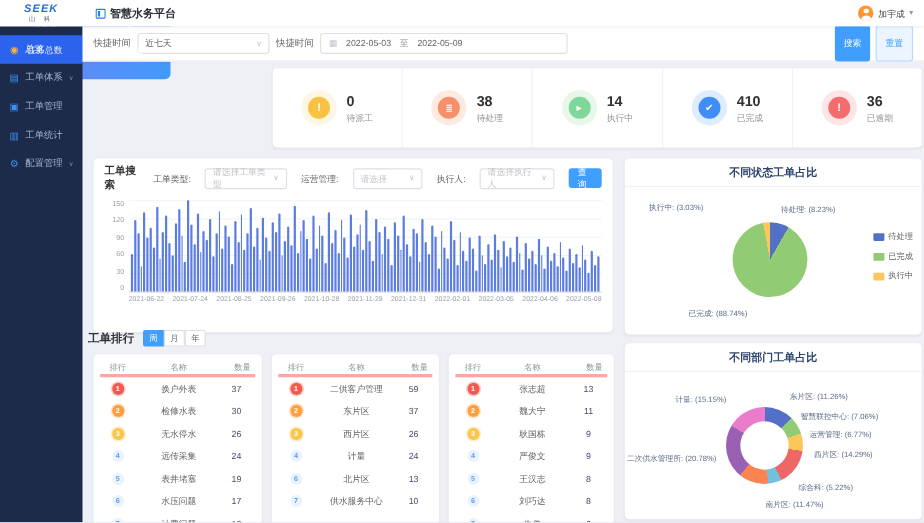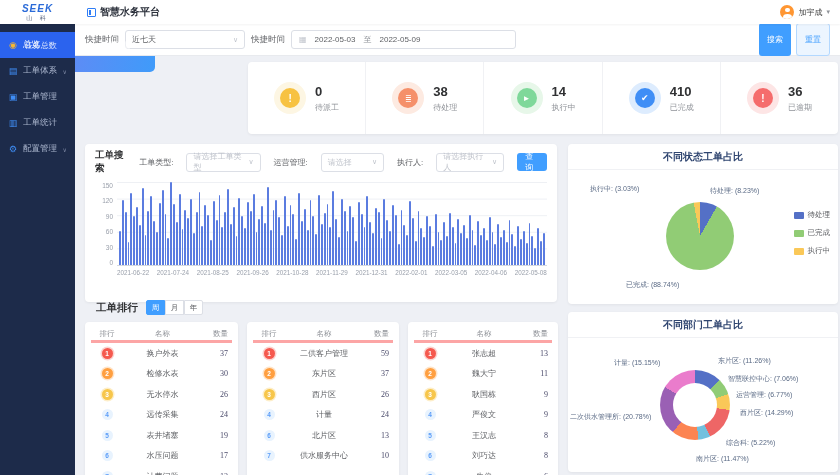--- a/index.html
+++ b/index.html
@@ -102,21 +102,21 @@
   .pie-disc{position:absolute;border-radius:50%;}
   .pie-disc.status{width:68px;height:68px;left:98px;top:32px;}
   .pie-disc.dept{width:70px;height:70px;left:92px;top:32px;}
   .pie-disc.dept::after{content:'';position:absolute;inset:13px;border-radius:50%;background:#fff;}
   .pie-label{position:absolute;font-size:7px;color:#5a6a85;white-space:nowrap;}
   .pie-legend{position:absolute;right:8px;top:40px;display:flex;flex-direction:column;gap:8px;}
   .lg-item{display:flex;align-items:center;gap:4px;font-size:7.5px;color:#606266;}
   .lg-sw{width:10px;height:7px;border-radius:1px;display:inline-block;}
 
   
-  .rank-header{position:absolute;left:96px;top:300px;display:flex;align-items:center;gap:8px;}
+  .rank-header{position:absolute;left:80px;top:300px;display:flex;align-items:center;gap:8px;}
   .rank-title{font-size:10.5px;font-weight:bold;color:#303133;}
   .rank-tabs{display:flex;}
   .rtab{width:19px;height:15px;display:flex;align-items:center;justify-content:center;font-size:7.5px;
         border:1px solid #dcdfe6;background:#fff;color:#606266;cursor:pointer;}
   .rtab:first-child{border-radius:2px 0 0 2px;}
   .rtab:last-child{border-radius:0 2px 2px 0;}
   .rtab.active{background:#409eff;border-color:#409eff;color:#fff;}
   .rank-card{padding:5px 6px;height:165px;}
   .rc-1{left:85px;top:322px;width:153px;}
   .rc-2{left:247px;top:322px;width:152px;}
@@ -128,21 +128,21 @@
   .rank-head span:nth-child(3){width:30px;text-align:right;padding-right:4px;}
   .rank-row{display:flex;align-items:center;height:20.5px;font-size:8px;color:#606266;}
   .rank-row .rank-badge{width:32px;display:flex;justify-content:center;}
   .rank-row .rank-badge b{width:11px;height:11px;border-radius:50%;display:flex;align-items:center;
         justify-content:center;font-size:6.5px;font-weight:bold;}
   .rank-badge.t1 b{background:#f5594e;color:#fff;box-shadow:0 0 0 1.5px #fbd3d0;}
   .rank-badge.t2 b{background:#ff9f40;color:#fff;box-shadow:0 0 0 1.5px #ffe4c9;}
   .rank-badge.t3 b{background:#f7c64b;color:#fff;box-shadow:0 0 0 1.5px #fdeec9;}
   .rank-badge.norm b{background:#e8f3fe;color:#5a9cf8;}
   .rank-row .rank-name{flex:1;text-align:center;white-space:nowrap;overflow:hidden;}
-  .rank-row .rank-qty{width:30px;text-align:right;padding-right:4px;color:#4a4a6a;font-family:Liberation Serif, serif;}
+  .rank-row .rank-qty{width:30px;text-align:center;padding-right:4px;color:#4a4a6a;}
 </style>
 </head>
 <body>
 
 <div id="app">
 
   <div class="header">
     <div class="logo">
       <span class="seek">SEEK</span>
       <span class="sub">山 科</span>

